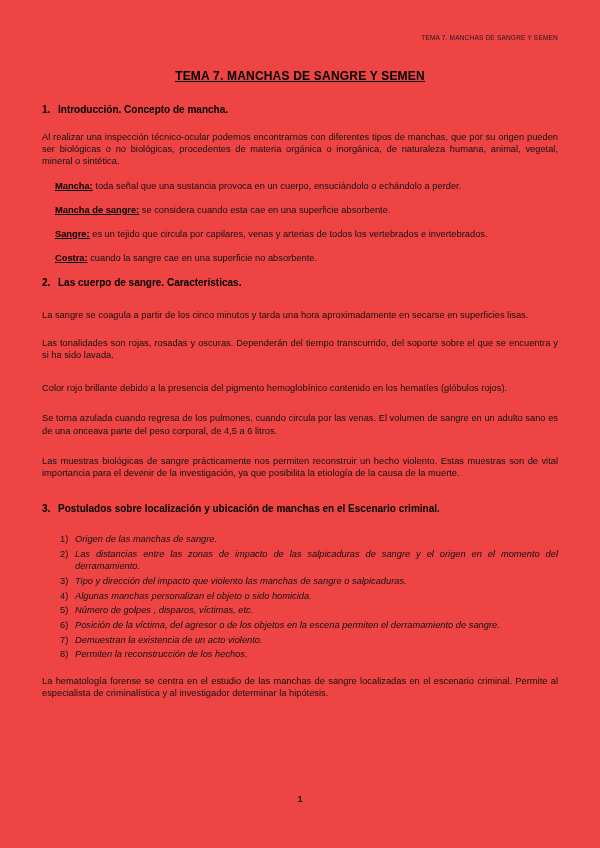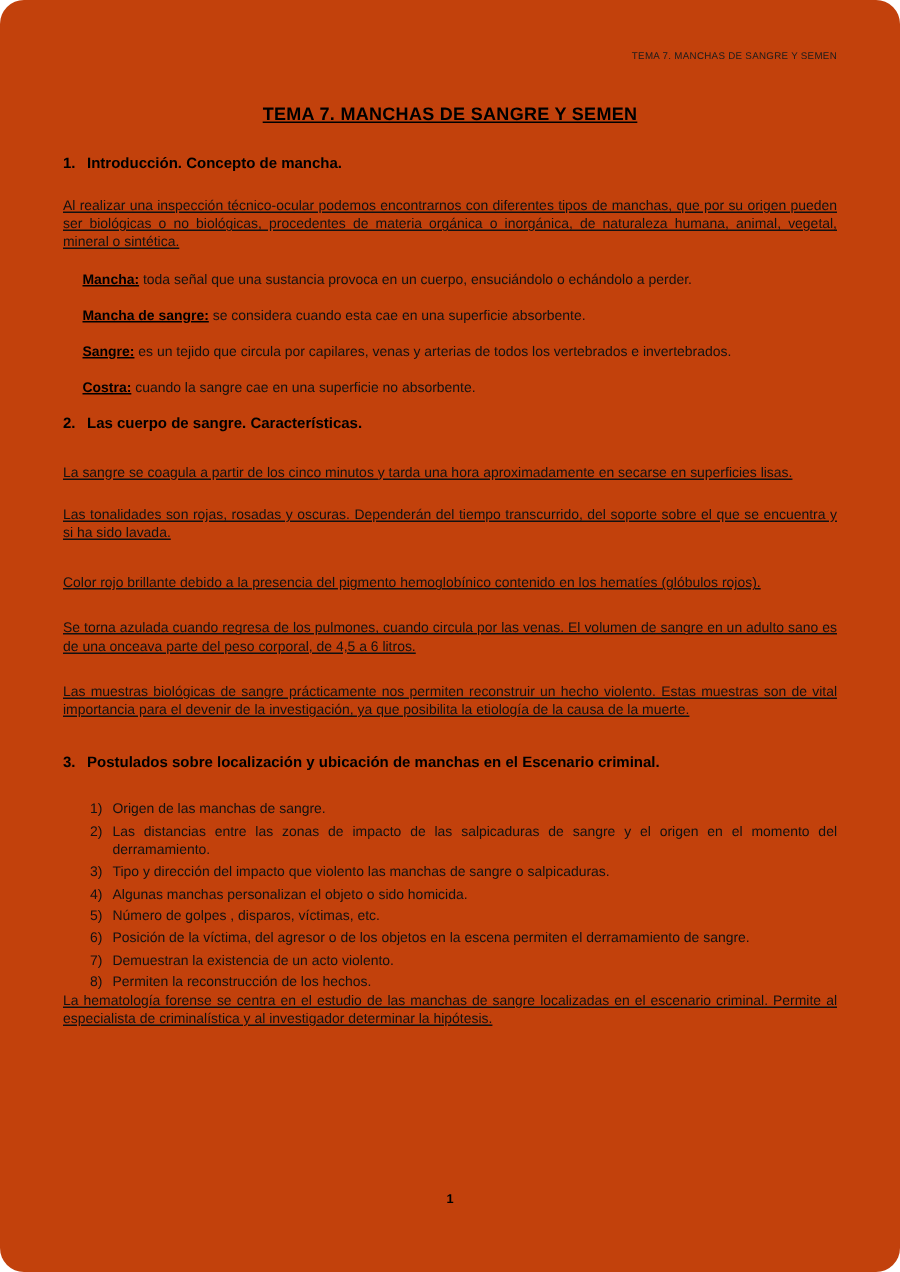--- a/index.html
+++ b/index.html
@@ -1,24 +1,23 @@
 <!DOCTYPE html>
 <html lang="es"><head>
 <meta charset="utf-8">
 <style>
   html, body { margin: 0; padding: 0; background: #ffffff; }
   .page {
     position: relative;
     width: 600px;
     height: 848px;
-    background: #c2410c;
+    background: #ef4444;
     overflow: hidden;
     font-family: "Liberation Sans", sans-serif;
     color: #111111;
-    border-radius: 16px;
   }
   .running-header {
     position: absolute;
     top: 34px;
     right: 42px;
     font-size: 6.5px;
     letter-spacing: 0.2px;
     color: #1c1c1c;
   }
   .content {
@@ -42,41 +41,40 @@
     font-size: 10px;
     font-weight: bold;
     color: #000000;
   }
   .sec-heading .sec-num { width: 16px; flex-shrink: 0; }
   .para {
     margin: 16px 0 0 0;
     font-size: 9.3px;
     line-height: 12.2px;
     text-align: justify;
-    text-decoration: underline;
   }
   .def {
     margin: 12px 0 0 0;
     font-size: 9.3px;
     line-height: 12px;
     text-align: justify;
   }
   .def:first-of-type { margin-top: 15px; }
   .def .term { font-weight: bold; text-decoration: underline; color: #000000; padding-left: 13px; }
   .gap-lg { margin-top: 21px; }
   .gap-xl { margin-top: 24px; }
   .num-list { margin: 19px 0 0 18px; }
   .list-item {
     display: flex;
     font-size: 9.3px;
     line-height: 12.3px;
     margin-top: 2.4px;
   }
   .list-item .marker { width: 15px; flex-shrink: 0; }
-  .list-item .item-text { text-align: justify; flex: 1; }
+  .list-item .item-text { text-align: justify; flex: 1; font-style: italic; }
   .page-number {
     position: absolute;
     bottom: 44px;
     left: 0;
     right: 0;
     text-align: center;
     font-size: 8.5px;
     font-weight: bold;
     color: #000000;
   }
@@ -148,19 +146,19 @@
       <div class="list-item">
           <span class="marker">7)</span>
           <span class="item-text">Demuestran la existencia de un acto violento.</span>
         </div>
       <div class="list-item">
           <span class="marker">8)</span>
           <span class="item-text">Permiten la reconstrucción de los hechos.</span>
         </div>
     </div>
 
-    <p class="para" style="margin-top:0;">La hematología forense se centra en el estudio de las manchas de sangre localizadas en el escenario criminal. Permite al especialista de criminalística y al investigador determinar la hipótesis.</p>
+    <p class="para" style="margin-top:14px;">La hematología forense se centra en el estudio de las manchas de sangre localizadas en el escenario criminal. Permite al especialista de criminalística y al investigador determinar la hipótesis.</p>
 
   </div>
 
   <div class="page-number">1</div>
 
 </div>
 
 </body></html>

